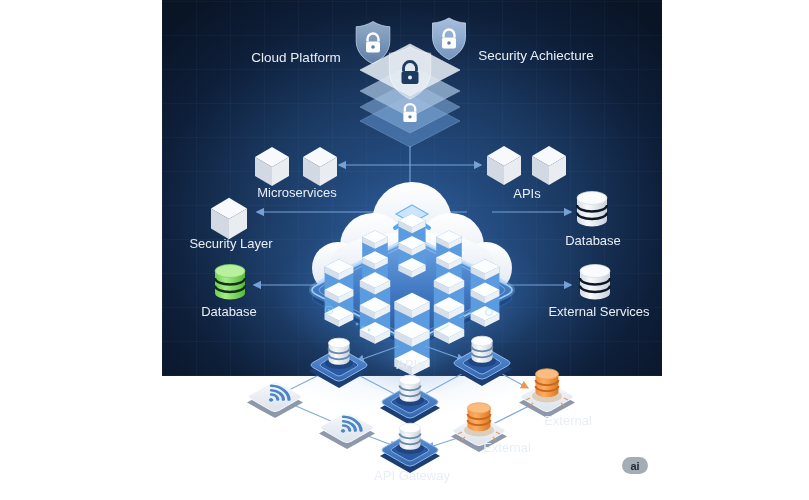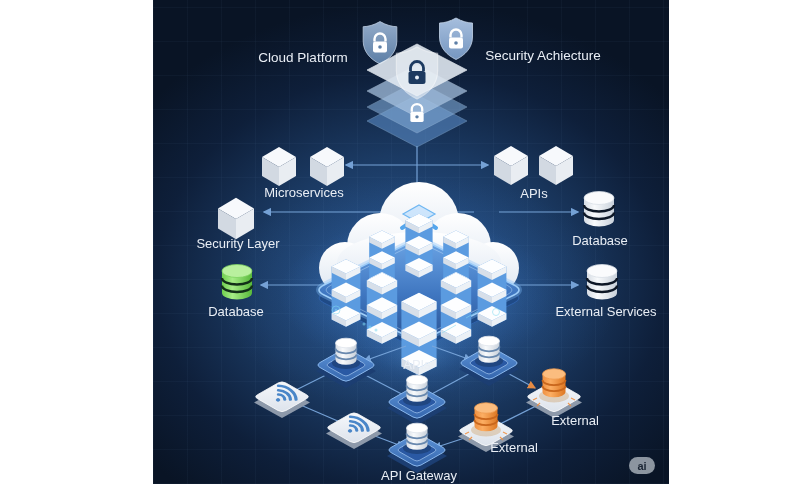--- a/index.html
+++ b/index.html
@@ -1,23 +1,22 @@
 <!DOCTYPE html>
 <html><head>
 <meta charset="utf-8">
 <style>
   html,body{margin:0;padding:0;background:#ffffff;}
   .stage{position:relative;width:809px;height:500px;background:#ffffff;overflow:hidden;
          font-family:"Liberation Sans", sans-serif;}
-  .canvas{position:absolute;left:153px;top:0;width:500px;height:484px;
+  .canvas{position:absolute;left:162px;top:0;width:500px;height:376px;
     background:
       repeating-linear-gradient(0deg, rgba(130,170,215,.045) 0 1px, transparent 1px 34px),
       repeating-linear-gradient(90deg, rgba(130,170,215,.045) 0 1px, transparent 1px 34px),
       radial-gradient(340px 280px at 50% 58%, #2a5893 0%, #1b3a63 45%, #0e1f3a 75%, #091425 100%);
-    padding-left: 16px;
   }
   svg text{font-family:"Liberation Sans", sans-serif;fill:#e9eef5;font-size:13px;}
   svg text.hdr{font-size:13.5px;}
   svg text.badge-t{font-size:11px;font-weight:bold;fill:#1b2534;}
 </style>
 </head>
 <body>
 
 <div class="stage">
 <div class="canvas">

